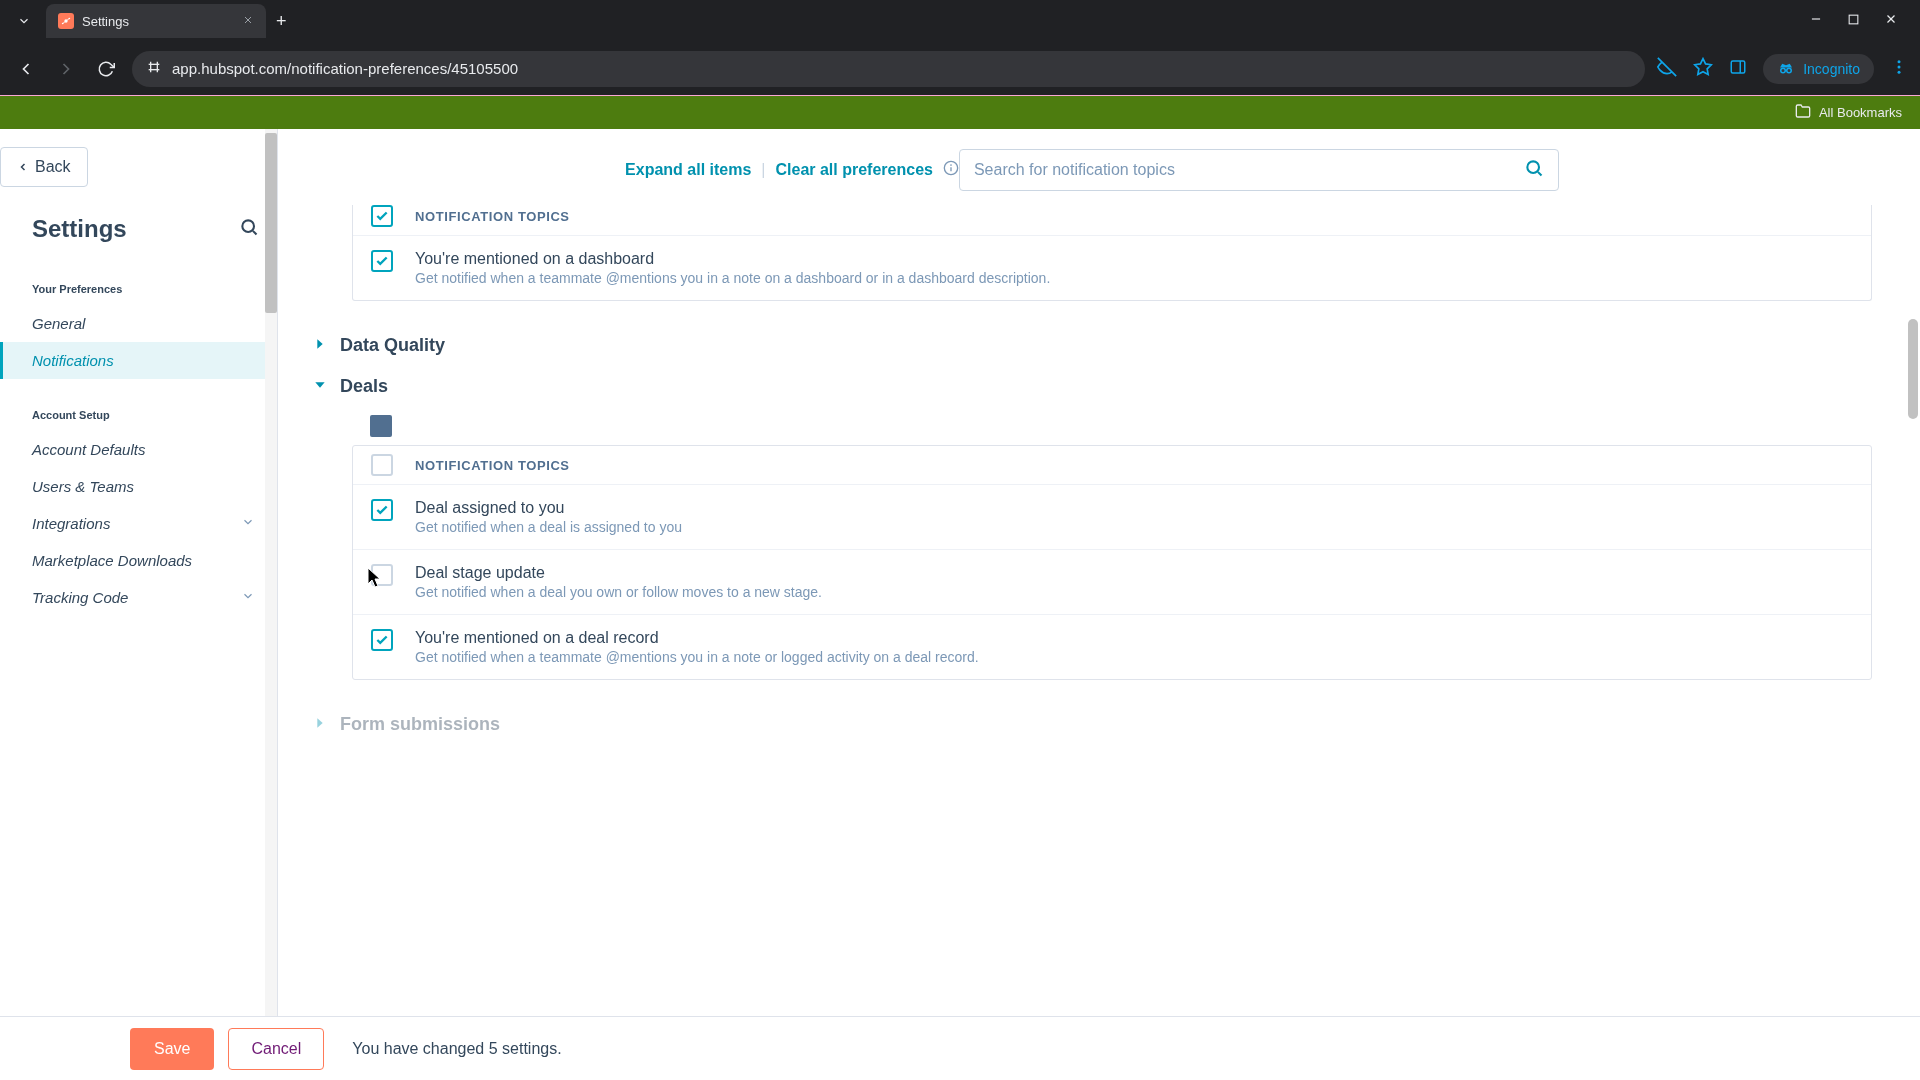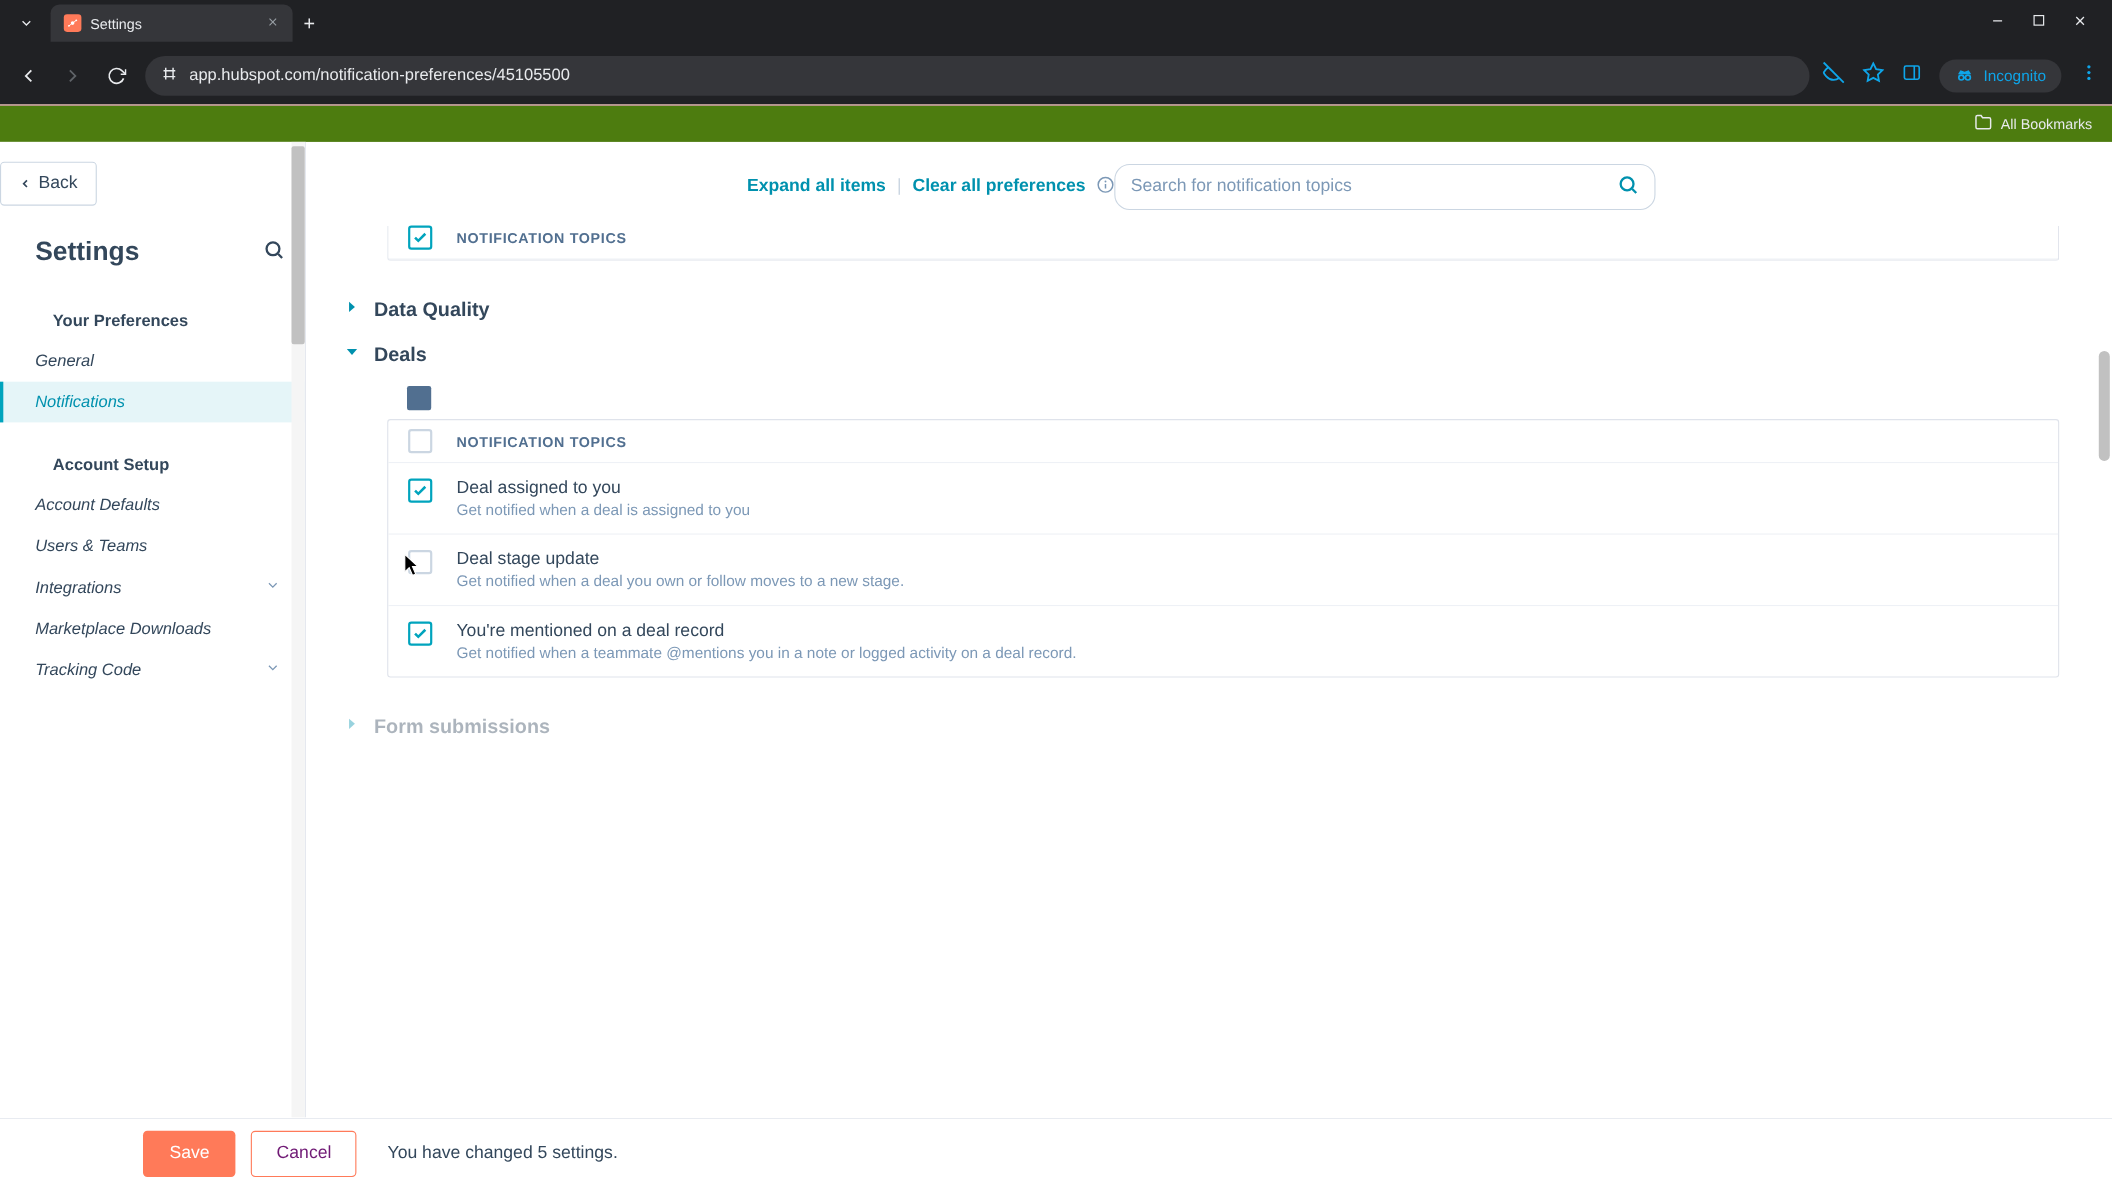--- a/index.html
+++ b/index.html
@@ -30,36 +30,36 @@
 .sidebar { width: 278px; border-right: 1px solid #dfe3eb; position: relative; background:#fff; }
 .sidebar-scroll-track { position:absolute; right:0; top:0; width:12px; height:100%; background:#f5f5f5;}
 .sidebar-scroll-thumb { position:absolute; right:0; top:4px; width:12px; height:180px; background:#c1c1c1; border-radius:2px;}
 
 .back-btn { display:inline-flex; align-items:center; gap:6px; border:1px solid #cbd6e2; border-radius:4px; padding:10px 16px; margin:18px 0 0 0; color:#33475b; font-size:16px; font-weight:500; cursor:pointer; background:#fff;}
 .settings-header { display:flex; align-items:center; justify-content:space-between; padding: 28px 18px 18px 32px; }
 .settings-title { font-size:24px; font-weight:700; color:#33475b; }
 .search-btn { color:#33475b; cursor:pointer; }
 
 .nav-section { padding: 8px 0; }
-.nav-heading { font-size:15px; font-weight:700; color:#33475b; padding: 14px 32px 10px; margin-left: 16px; }
+.nav-heading { font-size:11px; font-weight:700; color:#33475b; padding: 14px 32px 10px; }
 .nav-item { display:flex; align-items:center; justify-content:space-between; padding: 10px 22px 10px 32px; font-size:15px; color:#33475b; cursor:pointer;font-style:italic; }
 .nav-item.active { background:#e5f5f8; color:#0091ae; border-left:3px solid #00a4bd; padding-left:29px; }
 .nav-item .chev { color:#7c98b6; }
 
 
 .main { flex:1; overflow:auto; position:relative; padding: 20px 48px 20px 34px; }
 .main-scroll-track { position:absolute; right:0; top:0; width:14px; height:100%; }
 .main-scroll-thumb { position:absolute; right:2px; top:190px; width:10px; height:100px; background:#c1c1c1; border-radius:6px; }
 
 .top-row { display:flex; align-items:center; justify-content:center; margin-bottom:14px; }
 .top-links { display:flex; gap:10px; align-items:center; }
 .link { color:#0091ae; font-size:16px; font-weight:600; cursor:pointer; }
 .link-sep { color:#cbd6e2; }
 .info-icon { color:#7c98b6; }
-.search-box { border:1px solid #cbd6e2; border-radius:14px; width:492px; height:42px; display:flex; align-items:center; padding:0 14px; gap:10px; }
+.search-box { border:1px solid #cbd6e2; border-radius:4px; width:600px; height:42px; display:flex; align-items:center; padding:0 14px; gap:10px; }
 .search-box input { border:none; outline:none; flex:1; font-size:16px; color:#33475b; }
 .search-box input::placeholder { color:#7c98b6; }
 .search-go { color:#0091ae; cursor:pointer; }
 
 .panel { border:1px solid #dfe3eb; border-radius:3px; margin: 0 0 24px 40px; }
 .panel-row { display:flex; align-items:flex-start; padding: 14px 18px; border-bottom:1px solid #eef1f6; gap: 22px; }
 .panel-row:last-child { border-bottom:none; }
 .panel-head { display:flex; align-items:center; padding: 8px 18px; gap:22px; border-bottom:1px solid #eef1f6; }
 .topics-label { font-size:13px; letter-spacing:0.6px; font-weight:700; color:#516f90; }
 
@@ -276,20 +276,31 @@
 
     <div class="panel" style="border-top:none; border-radius:0 0 3px 3px;">
       <div class="panel-head" style="padding-top:0;">
         <span class="checkbox checked">
             <svg width="14" height="14" viewBox="0 0 24 24" fill="none" stroke="#00a4bd" stroke-width="4">
               <polyline points="20 6 9 17 4 12"></polyline>
             </svg>
           </span>
         <span class="topics-label">NOTIFICATION TOPICS</span>
       </div>
+      <div class="panel-row">
+        <span class="checkbox checked">
+            <svg width="14" height="14" viewBox="0 0 24 24" fill="none" stroke="#00a4bd" stroke-width="4">
+              <polyline points="20 6 9 17 4 12"></polyline>
+            </svg>
+          </span>
+        <div class="row-text">
+          <span class="row-title">You're mentioned on a dashboard</span>
+          <span class="row-desc">Get notified when a teammate @mentions you in a note on a dashboard or in a dashboard description.</span>
+        </div>
+      </div>
     </div>
 
     <div class="section-head">
       <span class="caret"><svg width="16" height="16" viewBox="0 0 24 24" fill="#0091ae">
             <polygon points="8 5 16 12 8 19"></polygon>
           </svg></span>
       <span class="section-title">Data Quality</span>
     </div>
 
     <div class="section-head">

